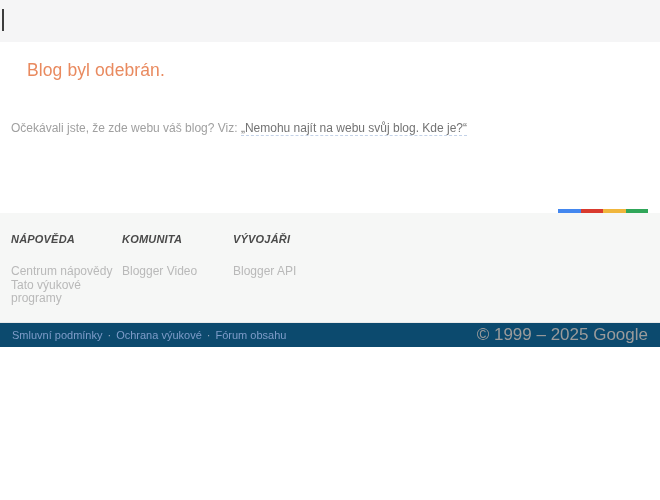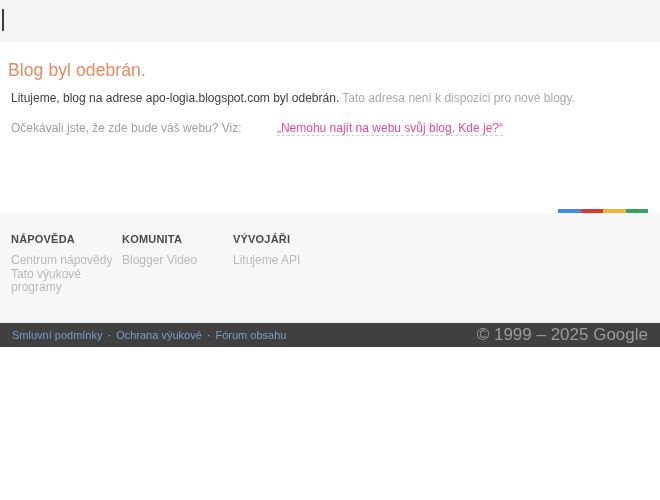--- a/index.html
+++ b/index.html
@@ -13,83 +13,82 @@
   .top-strip {
     position: absolute; top: 0; left: 0; right: 0; height: 42px;
     background: #f5f5f6;
   }
   .caret {
     position: absolute; left: 2px; top: 9px; width: 2px; height: 22px;
     background: #3d3d3d;
   }
   .main { position: absolute; top: 42px; left: 0; right: 0; height: 171px; }
   .page-title {
-    position: absolute; top: 18px; left: 8px;
+    position: absolute; top: 18px; left: 27px;
     font-size: 17.5px; font-weight: 400; color: #e98a5f;
     letter-spacing: 0.1px;
   }
   .para-1 {
     position: absolute; top: 49px; left: 11px;
     font-size: 12px; color: #404040; line-height: 14px;
   }
   .para-1 .light { color: #a9a9a9; }
   .para-2 {
     position: absolute; top: 79px; left: 11px;
     font-size: 12px; color: #a0a0a0; line-height: 14px;
   }
   .blog-link {
-    color: #ec4899; text-decoration: none;
+    color: #737373; text-decoration: none;
     border-bottom: 1px dashed #c3d2e8;
     cursor: pointer;
-    margin-left: 32px;
   }
   .google-bar {
     position: absolute; top: 209px; right: 12px;
     width: 90px; height: 4px; display: flex;
   }
   .google-bar span { flex: 1; height: 100%; }
   .footer {
     position: absolute; top: 213px; left: 0; right: 0; height: 134px;
     background: #f6f7f6;
   }
   .footer-cols {
     position: absolute; top: 20px; left: 11px; display: flex;
   }
   .footer-col { width: 111px; padding-right: 6px; }
   .footer-col-heading {
     font-size: 11px; font-weight: 700; color: #4a4a4a;
     letter-spacing: 0.2px;
+    font-style: italic;
   }
-  .footer-links { margin-top: 9px; max-width: 102px; }
+  .footer-links { margin-top: 20px; max-width: 102px; }
   .footer-link {
     display: block; font-size: 12px; line-height: 13.5px;
     color: #b9b9b9; text-decoration: none; cursor: pointer;
   }
   .legal-strip {
     position: absolute; bottom: 0; left: 0; right: 0; height: 25px;
-    background: #404040; border-top: 1px solid #e9e9e9;
+    background: #0c4a6e; border-top: 1px solid #e9e9e9;
     display: flex; align-items: center; justify-content: space-between;
     padding: 0 12px;
   }
   .legal-links { display: flex; align-items: center; font-size: 11px; }
   .legal-link { color: #7e9cc9; text-decoration: none; cursor: pointer; }
   .legal-sep { color: #9aa9bf; margin: 0 5px; }
   .copyright { font-size: 17px; color: #9b9b9b; }
 </style>
 </head>
 <body>
 
 <div class="top-strip">
   <div class="caret"></div>
 </div>
 
 <div class="main">
   <h1 class="page-title">Blog byl odebrán.</h1>
-  <p class="para-1"><span>Litujeme, blog na adrese apo-logia.blogspot.com byl odebrán.</span><span class="light"> Tato adresa není k dispozici pro nové blogy.</span></p>
-  <p class="para-2"><span>Očekávali jste, že zde bude váš webu? Viz: </span><a class="blog-link">„Nemohu najít na webu svůj blog. Kde je?“</a></p>
+  <p class="para-2"><span>Očekávali jste, že zde webu váš blog? Viz: </span><a class="blog-link">„Nemohu najít na webu svůj blog. Kde je?“</a></p>
 </div>
 
 <div class="google-bar">
   <span style="background: rgb(67, 135, 239);"></span>
   <span style="background: rgb(217, 58, 46);"></span>
   <span style="background: rgb(240, 182, 60);"></span>
   <span style="background: rgb(48, 166, 89);"></span>
 </div>
 
 <div class="footer">
@@ -103,21 +102,21 @@
     </div>
     <div class="footer-col">
       <div class="footer-col-heading">KOMUNITA</div>
       <div class="footer-links">
         <a class="footer-link">Blogger Video</a>
       </div>
     </div>
     <div class="footer-col">
       <div class="footer-col-heading">VÝVOJÁŘI</div>
       <div class="footer-links">
-        <a class="footer-link">Litujeme API</a>
+        <a class="footer-link">Blogger API</a>
       </div>
     </div>
   </div>
 
   <div class="legal-strip">
     <div class="legal-links">
       <a class="legal-link">Smluvní podmínky</a>
       <span class="legal-sep">·</span>
       <a class="legal-link">Ochrana výukové</a>
       <span class="legal-sep">·</span>

